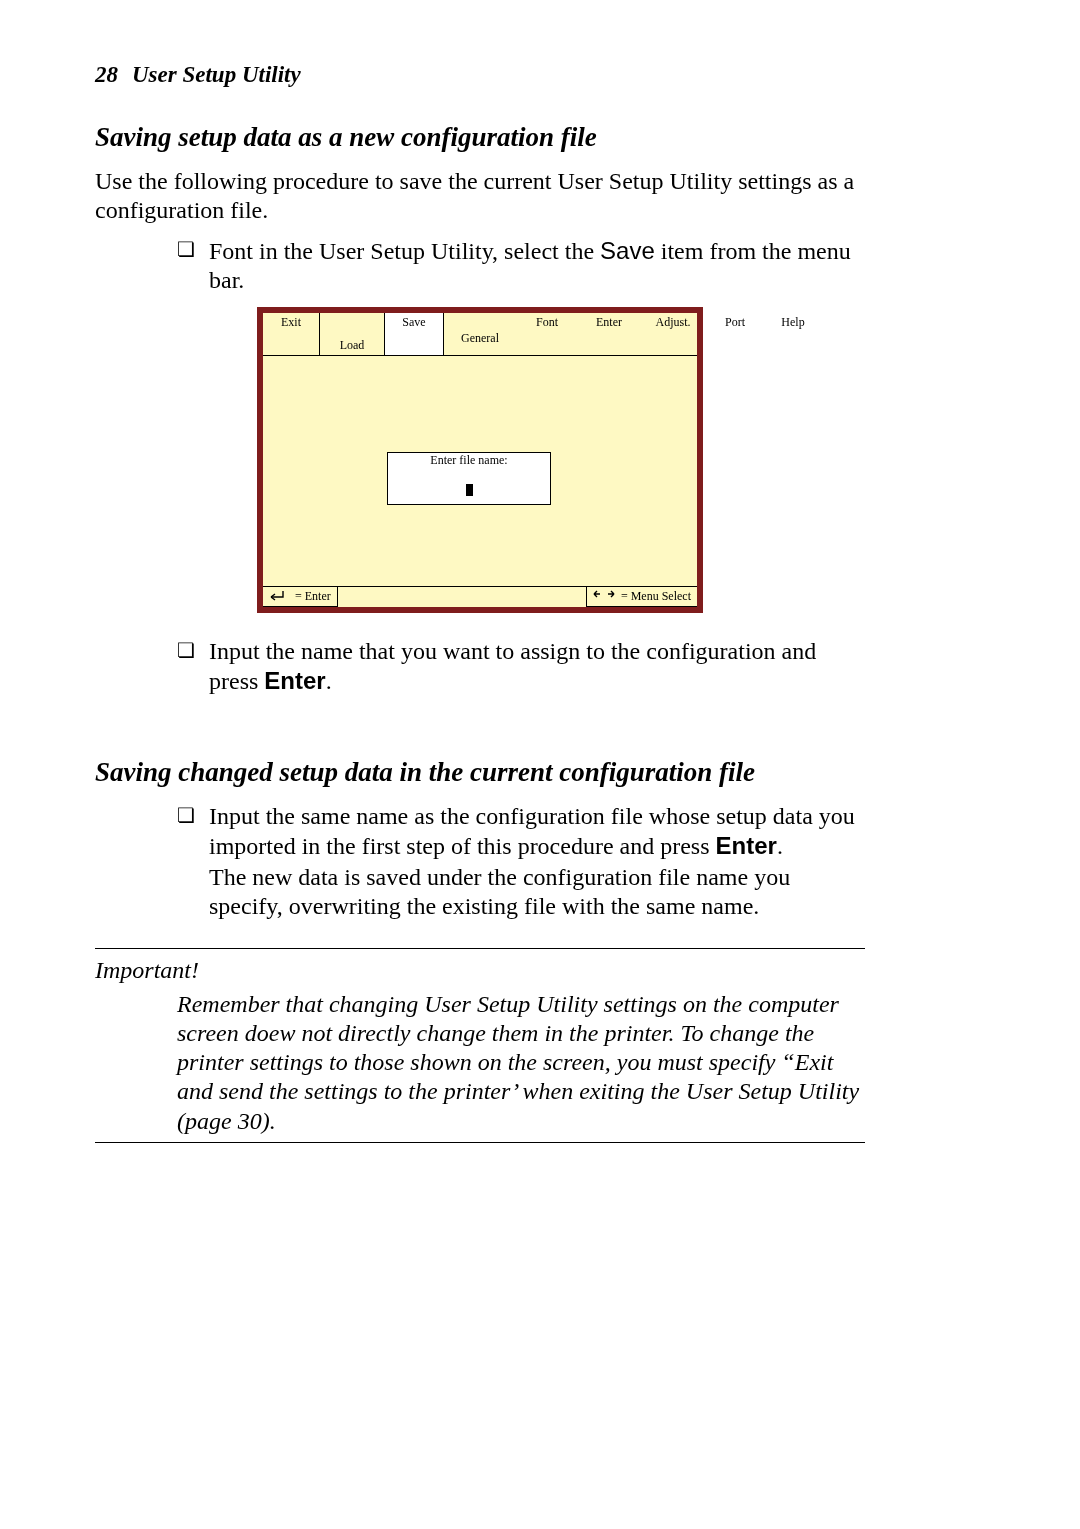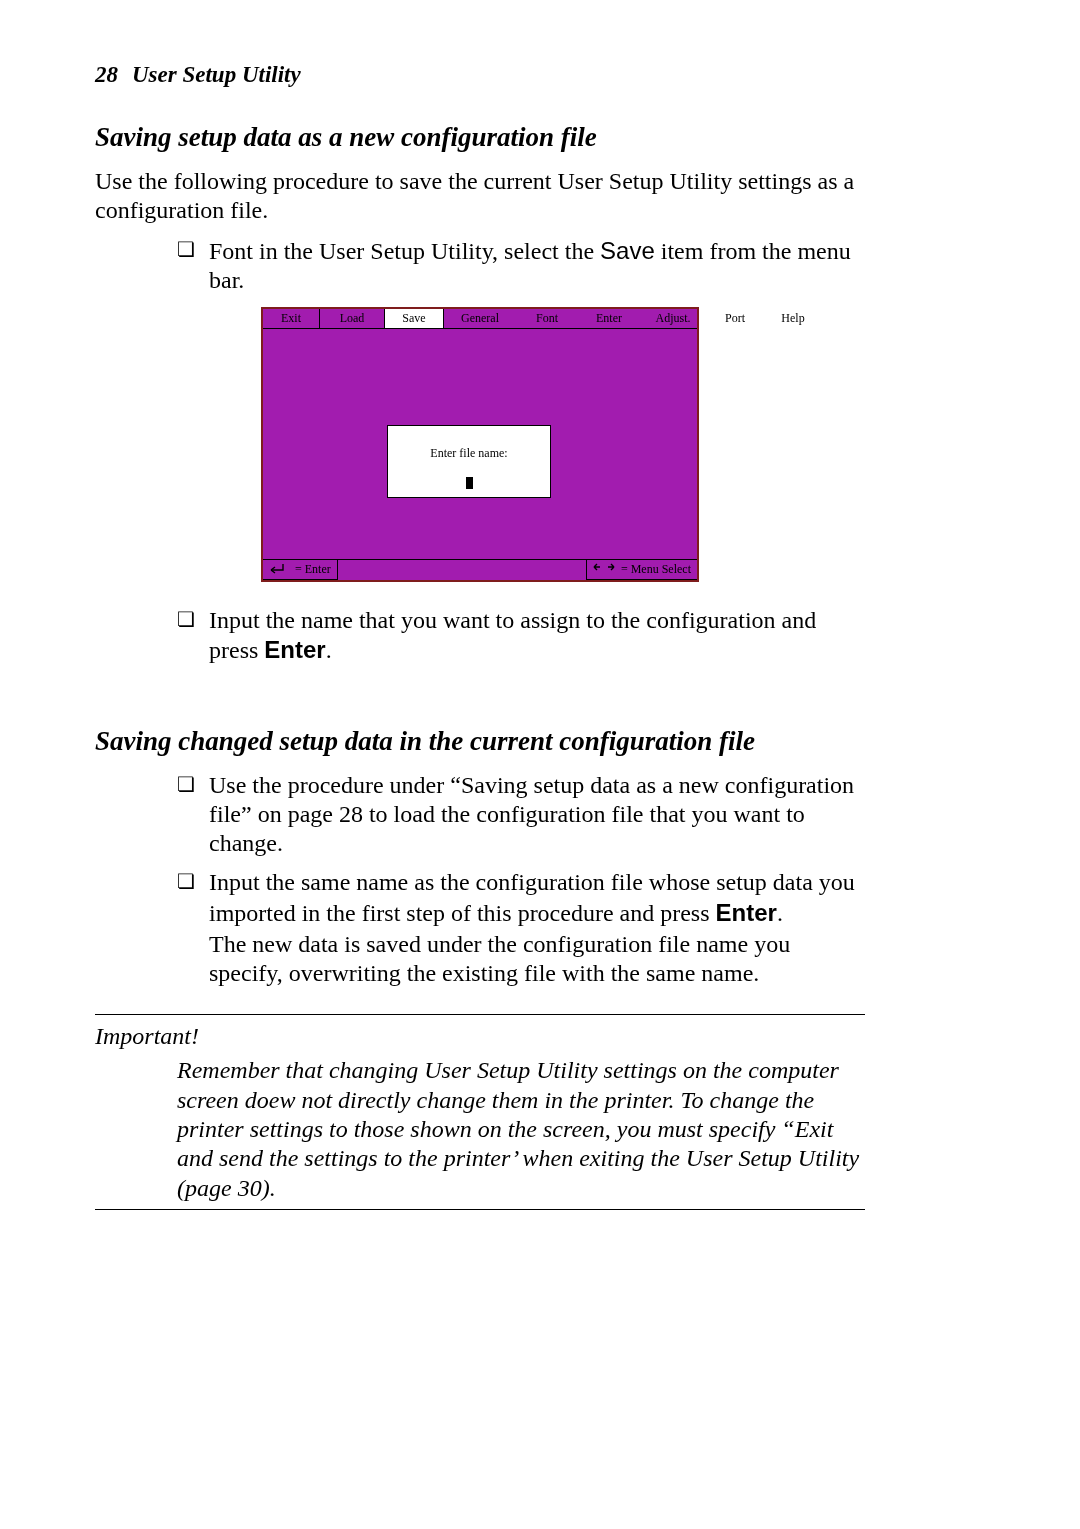--- a/index.html
+++ b/index.html
@@ -65,61 +65,61 @@
   }
 
   
   .figure-wrap {
     display: flex;
     justify-content: center;
     margin: 6px 0 24px 0;
   }
   .app-window {
     width: 434px;
-    border: 2px solid #7f1d1d;
-    background: #a21caf;
+    border: 6px solid #7f1d1d;
+    background: #fef9c3;
     font-family: "Times New Roman", Times, serif;
   }
   .menu-bar {
     display: flex;
     border-bottom: 1px solid #000;
   }
   .menu-item {
     font-size: 12px;
     padding: 2px 8px;
     text-align: center;
     flex: 0 0 auto;
   }
   .menu-sep { border-right: 1px solid #000; }
   .menu-item.selected {
     border-left: 1px solid #000;
     border-right: 1px solid #000;
     background: #fff;
   }
   .menu-exit { width: 40px; }
-  .menu-load { width: 48px; }
+  .menu-load { width: 48px; margin-top: 23px; }
   .menu-save { width: 42px; }
-  .menu-general { width: 56px; }
+  .menu-general { width: 56px; margin-top: 16px; }
   .menu-font { width: 46px; }
   .menu-paper { width: 46px; }
   .menu-adjust { width: 50px; }
   .menu-port { width: 42px; }
   .menu-help { width: 42px; }
   .app-body {
     height: 230px;
     position: relative;
   }
   .dialog {
     position: absolute;
     left: 124px;
     top: 96px;
     width: 164px;
     border: 1px solid #000;
     background: #fff;
-    padding: 20px 6px 8px 6px;
+    padding: 0 6px 8px 6px;
     box-sizing: border-box;
   }
   .dialog-label {
     font-size: 12px;
     text-align: center;
     margin-bottom: 16px;
   }
   .cursor {
     width: 7px;
     height: 12px;
@@ -228,23 +228,20 @@
       <span>Input the name that you want to assign to the configuration and press </span><span class="bold-sans">Enter</span><span>.</span>
     </li>
   </ul>
 
   <div class="section-gap"></div>
 
   <h2 class="h1">Saving changed setup data in the current configuration file</h2>
 
   <ul class="steps">
     <li>
-      <span>Use the procedure under “Saving setup data as a new configuration file” on page 28 to load the configuration file that you want to change.</span>
-    </li>
-    <li>
       <span>Input the same name as the configuration file whose setup data you imported in the first step of this procedure and press </span><span class="bold-sans">Enter</span><span>.</span>
       <p class="follow-para">The new data is saved under the configuration file name you specify, overwriting the existing file with the same name.</p>
     </li>
   </ul>
 
   <div class="important-block">
     <hr class="important-rule">
     <div class="important-label">Important!</div>
     <p class="important-body">Remember that changing User Setup Utility settings on the computer screen doew not directly change them in the printer. To change the printer settings to those shown on the screen, you must specify “Exit and send the settings to the printer’ when exiting the User Setup Utility (page 30).</p>
     <hr class="important-rule">

